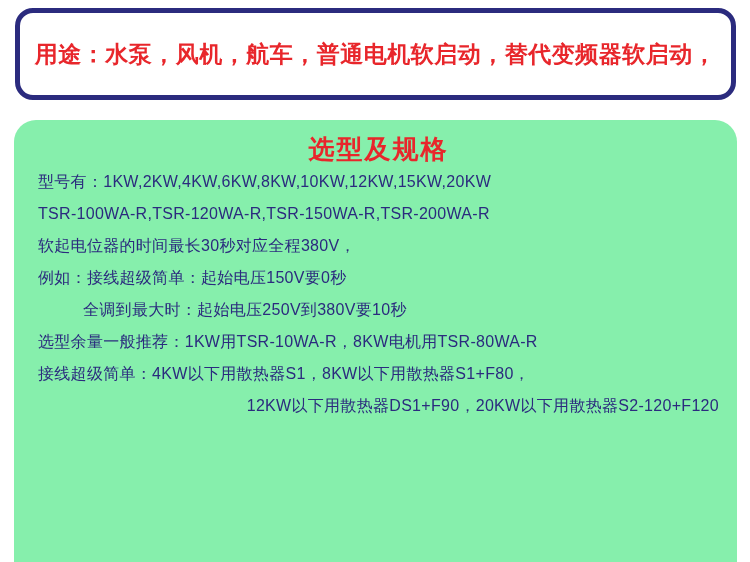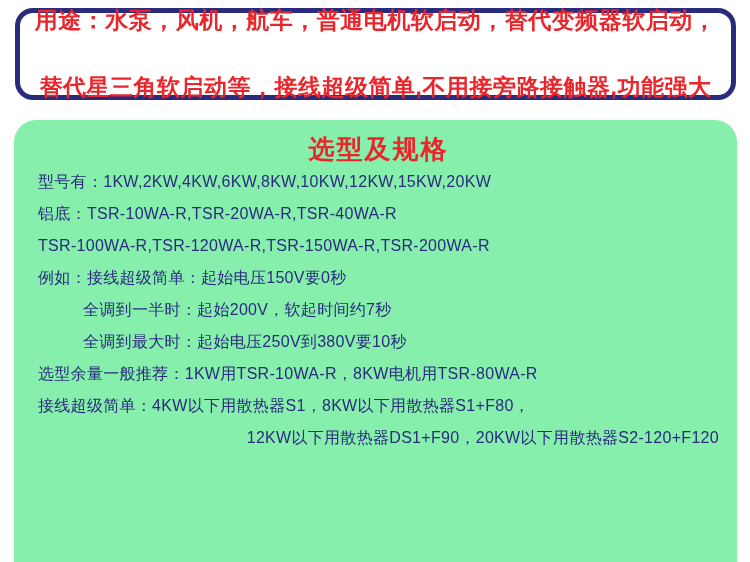--- a/index.html
+++ b/index.html
@@ -75,31 +75,29 @@
   .indent-1 { padding-left: 45px; }
   .indent-2 { padding-left: 88px; text-align: right; }
 </style>
 </head>
 <body>
 
 <div class="page">
 
   <div class="banner">
     <div class="banner-line">用途：水泵，风机，航车，普通电机软启动，替代变频器软启动，</div>
-    <div class="banner-line">替代星三角软启动等，接线超级简单,不用接旁路接触器,功能强大</div>
   </div>
 
   <div class="spec-panel">
     <div class="spec-title">选型及规格</div>
     <div class="spec-body">
       <div class="spec-line">型号有：1KW,2KW,4KW,6KW,8KW,10KW,12KW,15KW,20KW</div>
-      <div class="spec-line">铝底：TSR-10WA-R,TSR-20WA-R,TSR-40WA-R</div>
       <div class="spec-line">TSR-100WA-R,TSR-120WA-R,TSR-150WA-R,TSR-200WA-R</div>
+      <div class="spec-line">软起电位器的时间最长30秒对应全程380V，</div>
       <div class="spec-line">例如：接线超级简单：起始电压150V要0秒</div>
-      <div class="spec-line indent-1">全调到一半时：起始200V，软起时间约7秒</div>
       <div class="spec-line indent-1">全调到最大时：起始电压250V到380V要10秒</div>
       <div class="spec-line">选型余量一般推荐：1KW用TSR-10WA-R，8KW电机用TSR-80WA-R</div>
       <div class="spec-line">接线超级简单：4KW以下用散热器S1，8KW以下用散热器S1+F80，</div>
       <div class="spec-line indent-2">12KW以下用散热器DS1+F90，20KW以下用散热器S2-120+F120</div>
     </div>
   </div>
 
 </div>
 
 </body></html>

